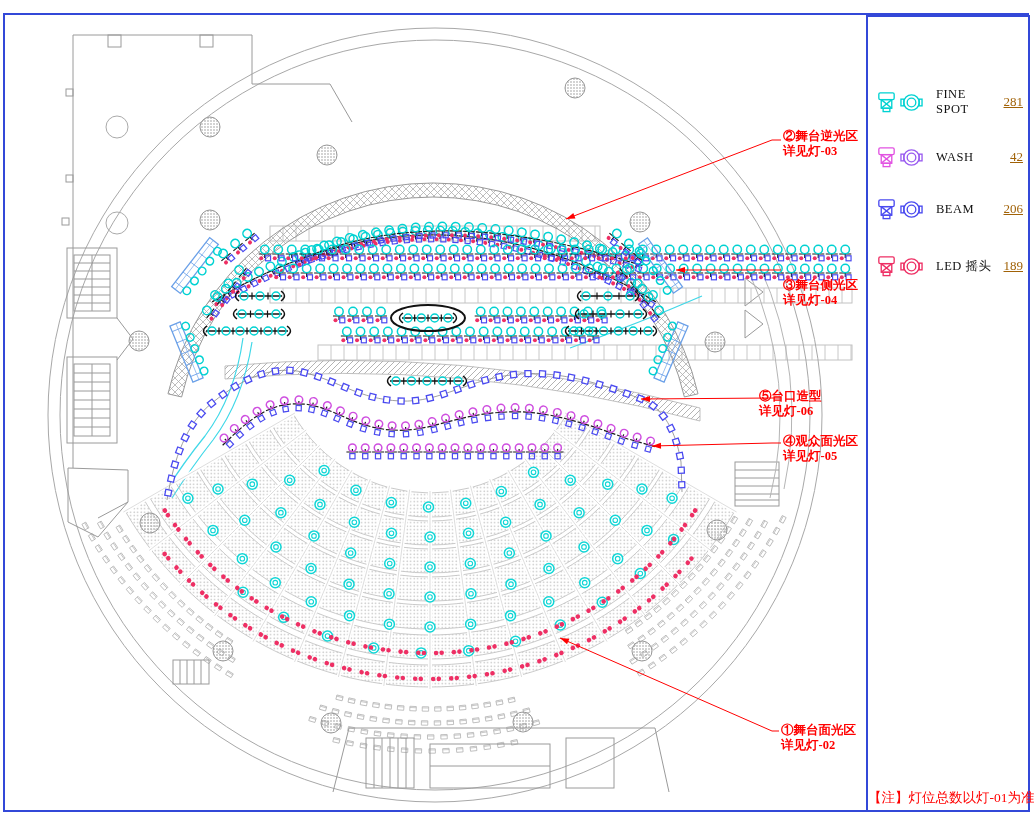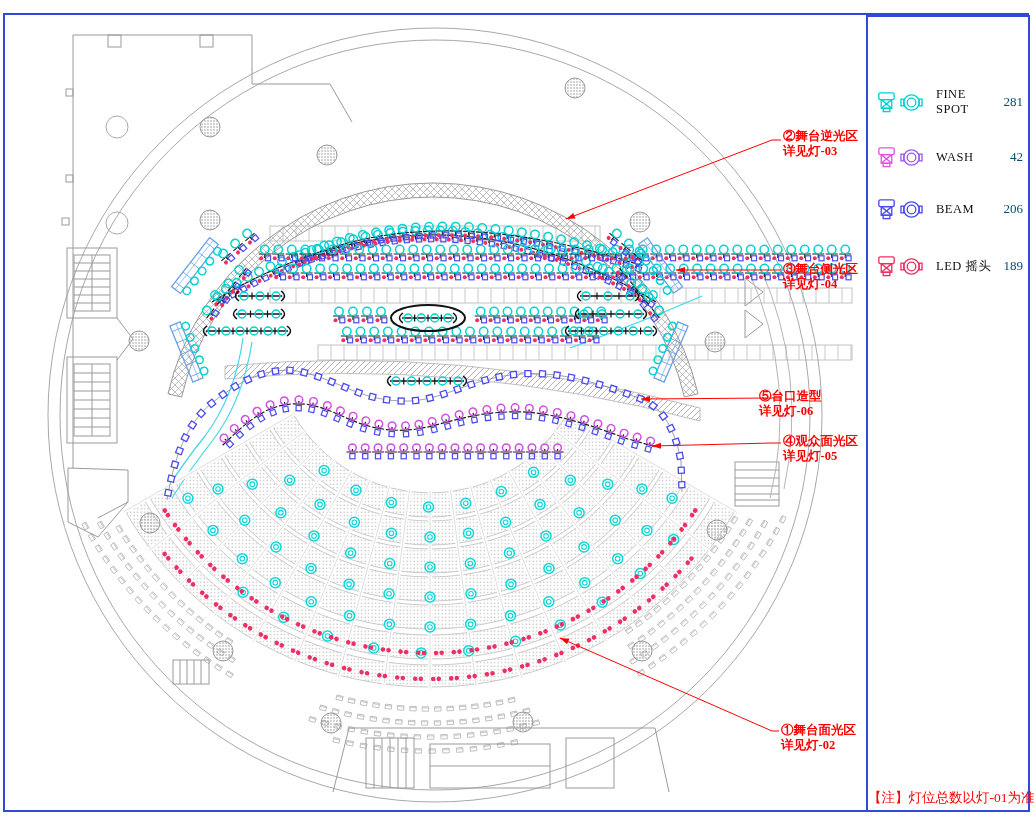--- a/index.html
+++ b/index.html
@@ -13,21 +13,21 @@
         line-height:15px;white-space:nowrap;}
   #legend{position:absolute;left:866px;top:15px;width:164px;height:797px;
           border:2px solid #3348d8;box-sizing:border-box;background:#fff;z-index:4;}
   #legend-title-box{position:absolute;left:14px;top:10px;width:134px;height:32px;
           border:1.5px solid #3348d8;display:flex;align-items:center;justify-content:center;}
   #legend-title{font-size:15px;letter-spacing:5px;color:#111;}
   .leg-item{position:absolute;left:7px;width:150px;height:30px;display:flex;
             align-items:center;gap:3px;}
   .leg-icons{display:flex;align-items:center;gap:2px;width:52px;flex:0 0 auto;}
   .leg-name{font-size:12.5px;color:#111;letter-spacing:0.5px;margin-left:6px;}
-  .leg-count{margin-left:auto;font-size:13px;color:#0c4a6e;padding-right:2px;}
+  .leg-count{margin-left:auto;font-size:13px;color:#a16207;padding-right:2px;text-decoration:underline;}
   .leg-note{position:absolute;left:0;bottom:3px;width:100%;text-align:center;
             color:#ff0000;font-weight:normal;font-size:13.5px;white-space:nowrap;}
 </style>
 </head>
 <body>
 
 <div id="frame"></div>
 
 <svg id="plan" width="1034" height="821" viewBox="0 0 1034 821">
   <defs>
@@ -3000,21 +3000,21 @@
       <path d="M560,638 L772,731 L779,731" stroke="#ff0000" stroke-width="1" fill="none"></path>
       <polygon points="560,638 567.0366678252695,644.3628064497373 569.4470181300579,638.8682444646281" fill="#ff0000"></polygon>
     </g>
 </svg>
 
 <div id="labels">
     <div class="anno" style="left: 783px; top: 129px;">
       <div>②舞台逆光区</div>
       <div>详见灯-03</div>
     </div>
-    <div class="anno" style="left: 783px; top: 262px;">
+    <div class="anno" style="left: 783px; top: 278px;">
       <div>③舞台侧光区</div>
       <div>详见灯-04</div>
     </div>
     <div class="anno" style="left: 759px; top: 389px;">
       <div>⑤台口造型</div>
       <div>详见灯-06</div>
     </div>
     <div class="anno" style="left: 783px; top: 434px;">
       <div>④观众面光区</div>
       <div>详见灯-05</div>

